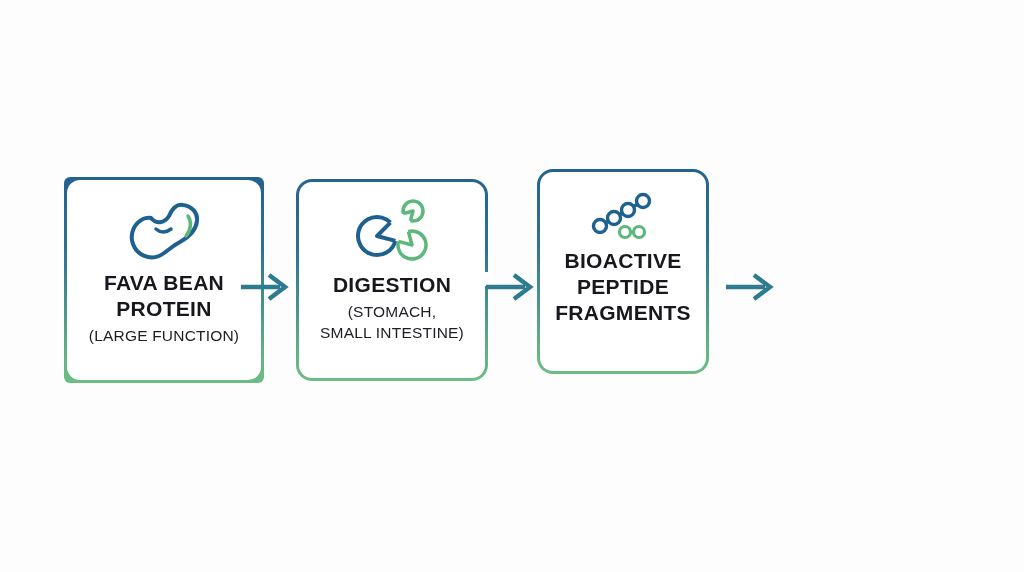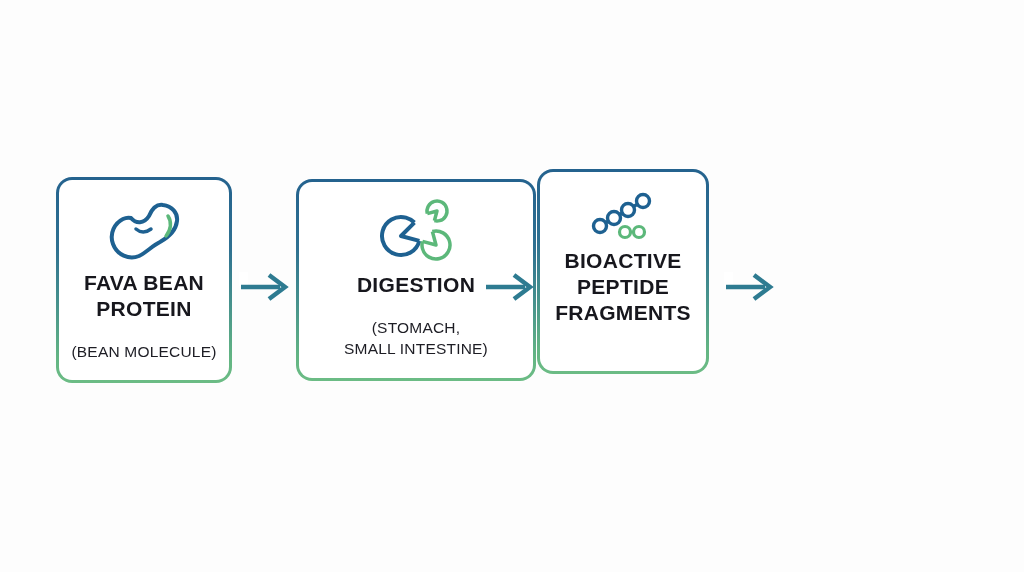--- a/index.html
+++ b/index.html
@@ -14,26 +14,26 @@
     position:absolute; inset:3px; background:#ffffff; border-radius:13px;
     display:flex; flex-direction:column; align-items:center; text-align:center;
   }
   .icon-wrap { display:flex; align-items:center; justify-content:center; }
   .title {
     font-size:21px; font-weight:bold; line-height:26px; letter-spacing:.3px;
     color:#17171d; white-space:pre-line; margin-top:4px;
   }
   .subtitle {
     font-size:15.5px; line-height:21px; letter-spacing:.2px;
-    color:#1d1d24; white-space:pre-line; margin-top:19px;
+    color:#1d1d24; white-space:pre-line; margin-top:3px;
   }
   .grad { background:linear-gradient(180deg,#24628e 0%,#2f7191 35%,#45908d 60%,#63b583 88%,#6cbc85 100%); }
 
-  .step-1 { left:56px;  top:177px; width:176px; height:206px; }
-  .step-2 { left:296px; top:179px; width:192px; height:202px;padding-left:48px; }
+  .step-1 { left:64px;  top:177px; width:200px; height:206px;border-radius:6px; }
+  .step-2 { left:296px; top:179px; width:192px; height:202px; }
   .step-3 { left:537px; top:169px; width:172px; height:205px; }
   .step-4 { left:782px; top:176px; width:193px; height:206px; }
 
   .step-1 .icon-wrap { height:74px; margin-top:12px; }
   .step-2 .icon-wrap { height:74px; margin-top:12px; }
   .step-3 .icon-wrap { height:58px; margin-top:14px; }
   .step-4 .icon-wrap { height:80px; margin-top:14px; }
 
   
   .notch { position:absolute; width:9px; height:14px; top:272px; background:#ffffff; z-index:2; }
@@ -52,21 +52,21 @@
     <div class="card-inner">
       <div class="icon-wrap">
         <svg width="78" height="66" viewBox="0 0 78 66" fill="none">
           <path d="M 26 22 C 31 28, 39 28, 44 20 C 47 13, 52 8, 58 9 C 67 10, 73 17, 72 25 C 71 34, 64 41, 55 46 C 47 50, 42 56, 34 60 C 24 64, 12 59, 8 48 C 4 37, 10 27, 18 23 C 21 21.5, 24 21.5, 26 22 Z" stroke="#1e6191" stroke-width="4" stroke-linecap="round" stroke-linejoin="round"></path>
           <path d="M 31 33 Q 38 39 46 33" stroke="#1e6191" stroke-width="3.5" stroke-linecap="round"></path>
           <path d="M 63 20 C 67 26, 66 34, 61 40" stroke="#5cb87a" stroke-width="3.5" stroke-linecap="round"></path>
         </svg>
       </div>
       <div class="title">FAVA BEAN
 PROTEIN</div>
-      <div class="subtitle">(BEAN MOLECULE)</div>
+      <div class="subtitle">(LARGE FUNCTION)</div>
     </div>
   </div>
 
   <div class="card grad step-2">
     <div class="card-inner">
       <div class="icon-wrap">
         <svg width="84" height="66" viewBox="0 0 84 66" fill="none">
           <circle cx="27" cy="38" r="19" pathLength="360" stroke-dasharray="300 60" transform="rotate(15 27 38)" stroke="#1e6191" stroke-width="4"></circle>
           <path d="M 40.4 24.6 L 27 38 L 45.4 42.9" stroke="#1e6191" stroke-width="4" stroke-linejoin="round"></path>
           <circle cx="63" cy="13" r="10" pathLength="360" stroke-dasharray="300 60" transform="rotate(165 63 13)" stroke="#5cb87a" stroke-width="3.5"></circle>

